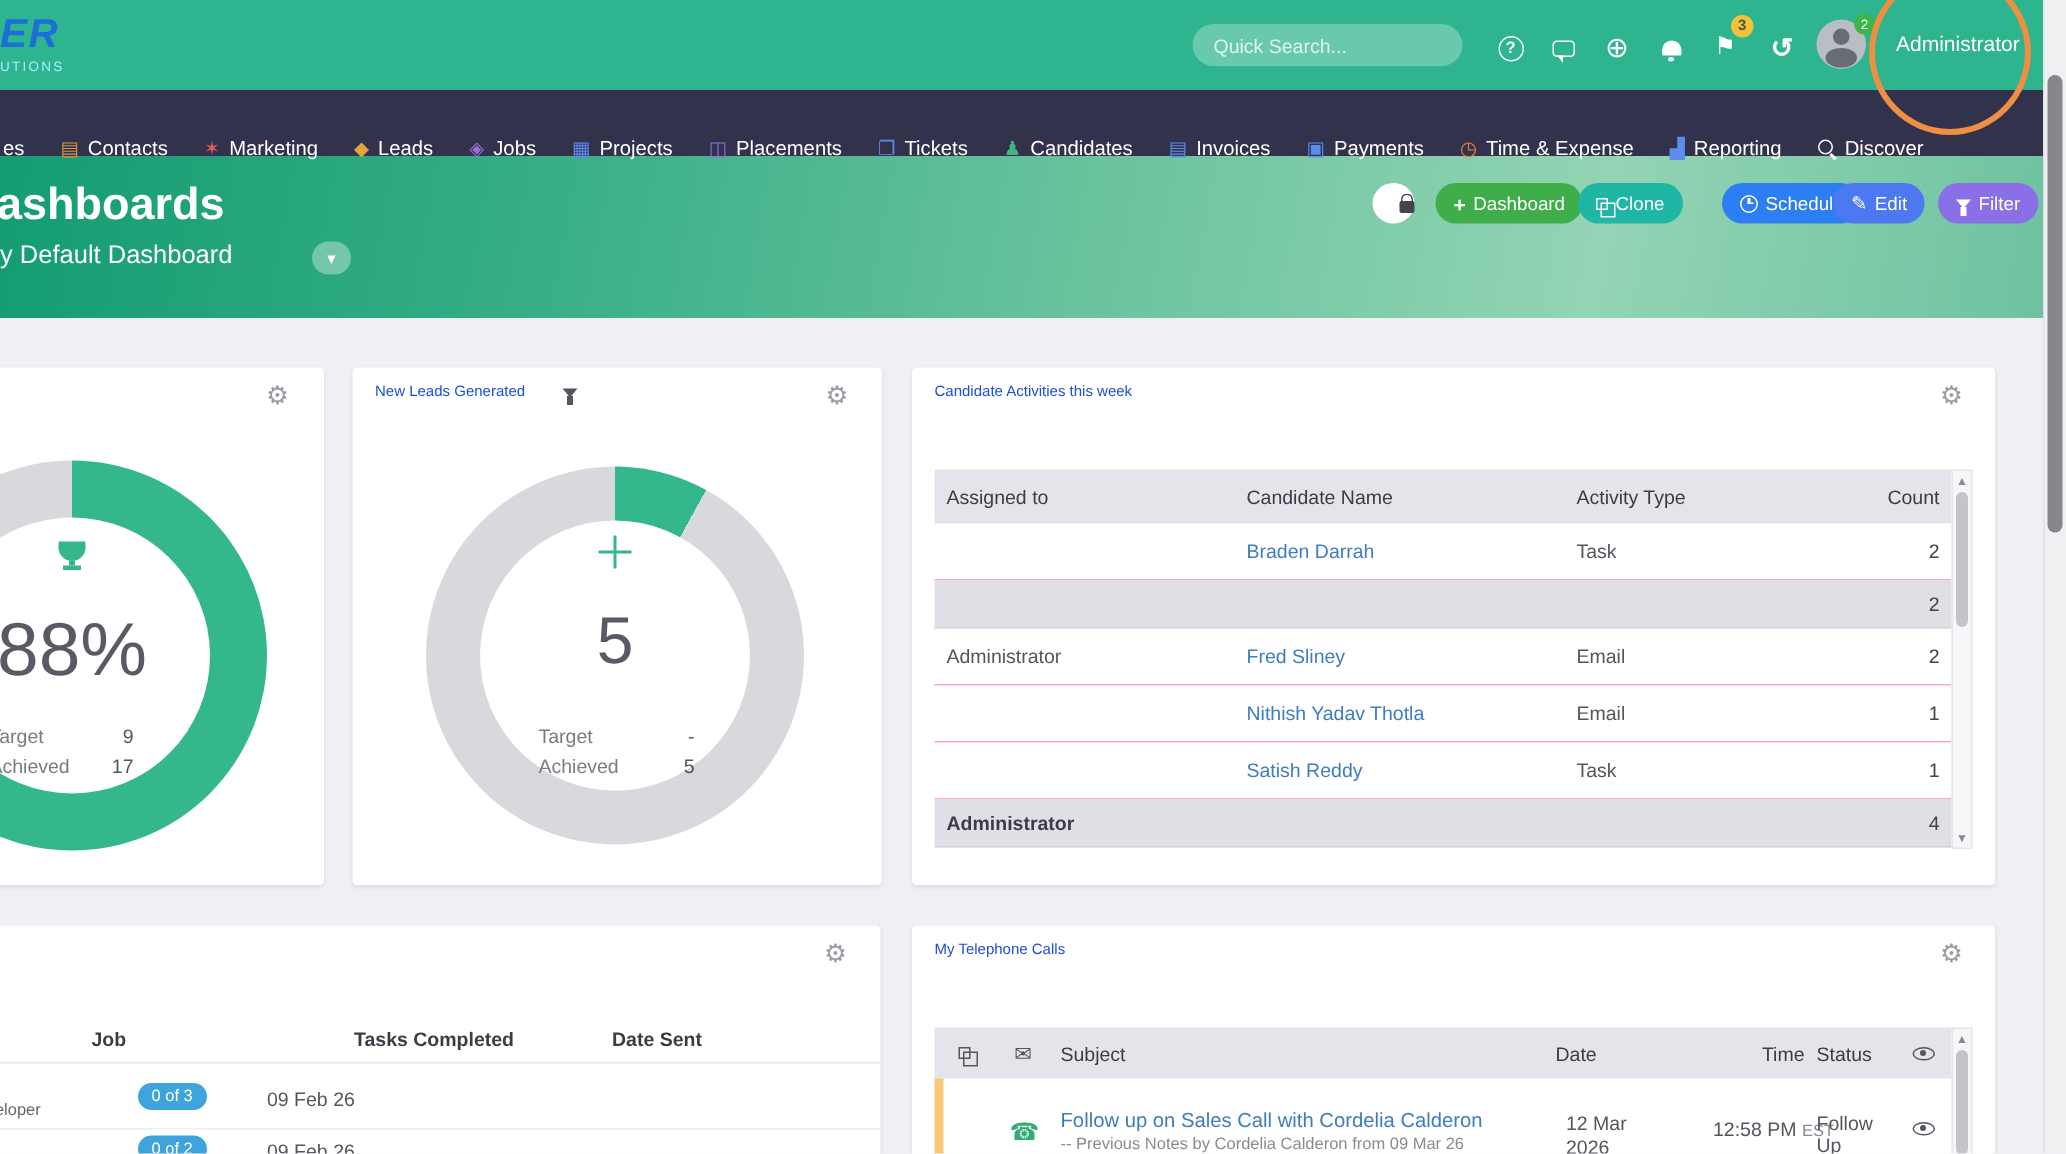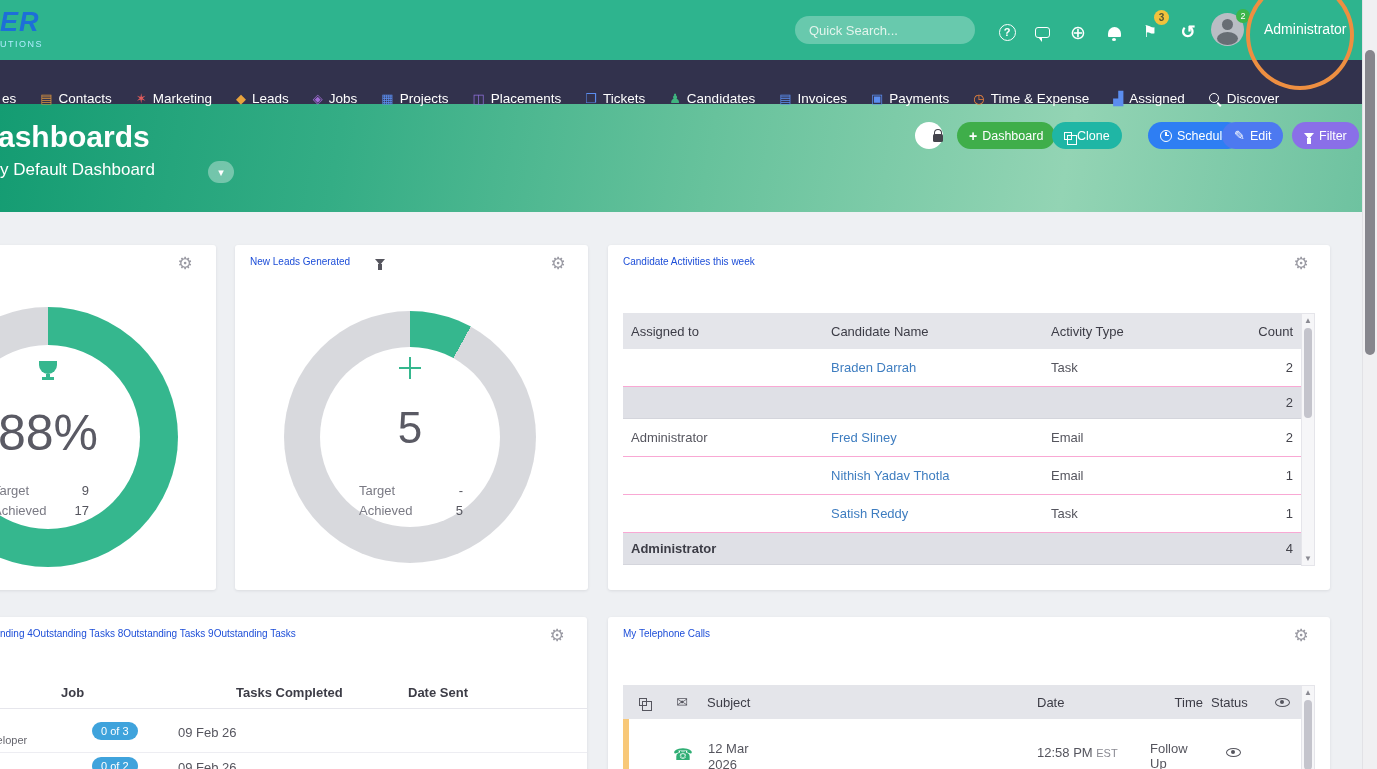--- a/index.html
+++ b/index.html
@@ -255,21 +255,21 @@
   <div class="nav-item">
       <span class="nic ic-payments"></span>
       <span>Payments</span>
     </div>
   <div class="nav-item">
       <span class="nic ic-time"></span>
       <span>Time &amp; Expense</span>
     </div>
   <div class="nav-item">
       <span class="nic ic-reporting"></span>
-      <span>Assigned</span>
+      <span>Reporting</span>
     </div>
   <div class="nav-item">
       <span class="nic mag-icon" style="margin-right:8px"></span>
       <span>Discover</span>
     </div>
 </nav>
 
 <section class="hero">
   <h1 class="hero-title">ashboards</h1>
   <div class="hero-sub">y Default Dashboard</div>
@@ -397,23 +397,20 @@
     </div>
   </div>
   <div class="vscroll" id="acts-scroll">
     <span class="arr up">▲</span>
     <span class="thumb"></span>
     <span class="arr dn">▼</span>
   </div>
 </div>
 
 <div class="card" id="card-tasks">
-  <div class="card-title" style="left:137px">
-    <span>nding 4Outstanding Tasks 8Outstanding Tasks 9Outstanding Tasks</span>
-  </div>
   <button class="gear-btn" style="right:17px"><span>⚙</span></button>
   <div class="tasks-head">
     <span class="th-job">Job</span>
     <span class="th-tc">Tasks Completed</span>
     <span class="th-ds">Date Sent</span>
   </div>
   <div class="trow" id="trow-0">
     <div class="t-job">
       <div>va</div>
       <div>eveloper</div>
@@ -448,20 +445,24 @@
       <span>Date</span>
       <span class="h-time">Time</span>
       <span class="h-status">Status</span>
       <span class="hd-ic">
           <span class="eye-icon"></span>
         </span>
     </div>
     <div class="c-row">
       <span></span>
       <span class="cell-phone"><span class="phone-icon"></span></span>
+      <span class="cr-subject-wrap">
+        <a class="cr-subject">Follow up on Sales Call with Cordelia Calderon</a>
+        <div class="cr-note">-- Previous Notes by Cordelia Calderon from 09 Mar 26</div>
+      </span>
       <span class="cr-date">12 Mar 2026</span>
       <span class="cr-time"><span>12:58 PM</span> <span class="cr-tz">EST</span></span>
       <span class="cr-status">Follow Up</span>
       <span class="cr-eye"><span class="eye-icon"></span></span>
     </div>
   </div>
   <div class="vscroll" id="calls-scroll">
     <span class="arr up">▲</span>
     <span class="thumb"></span>
   </div>

